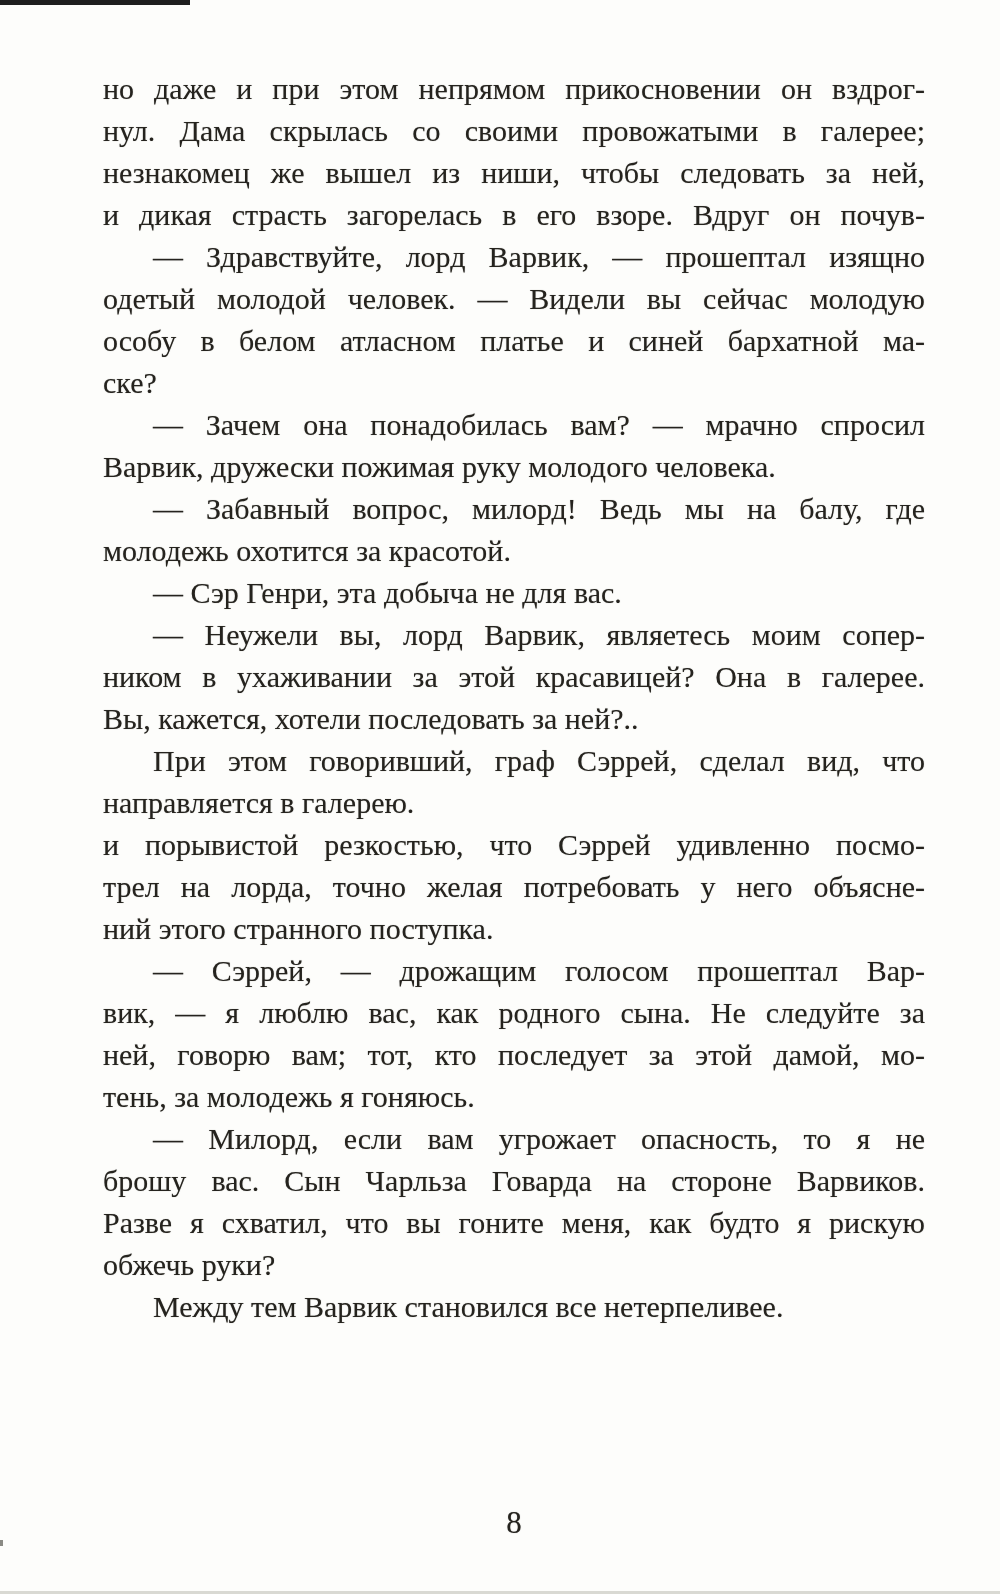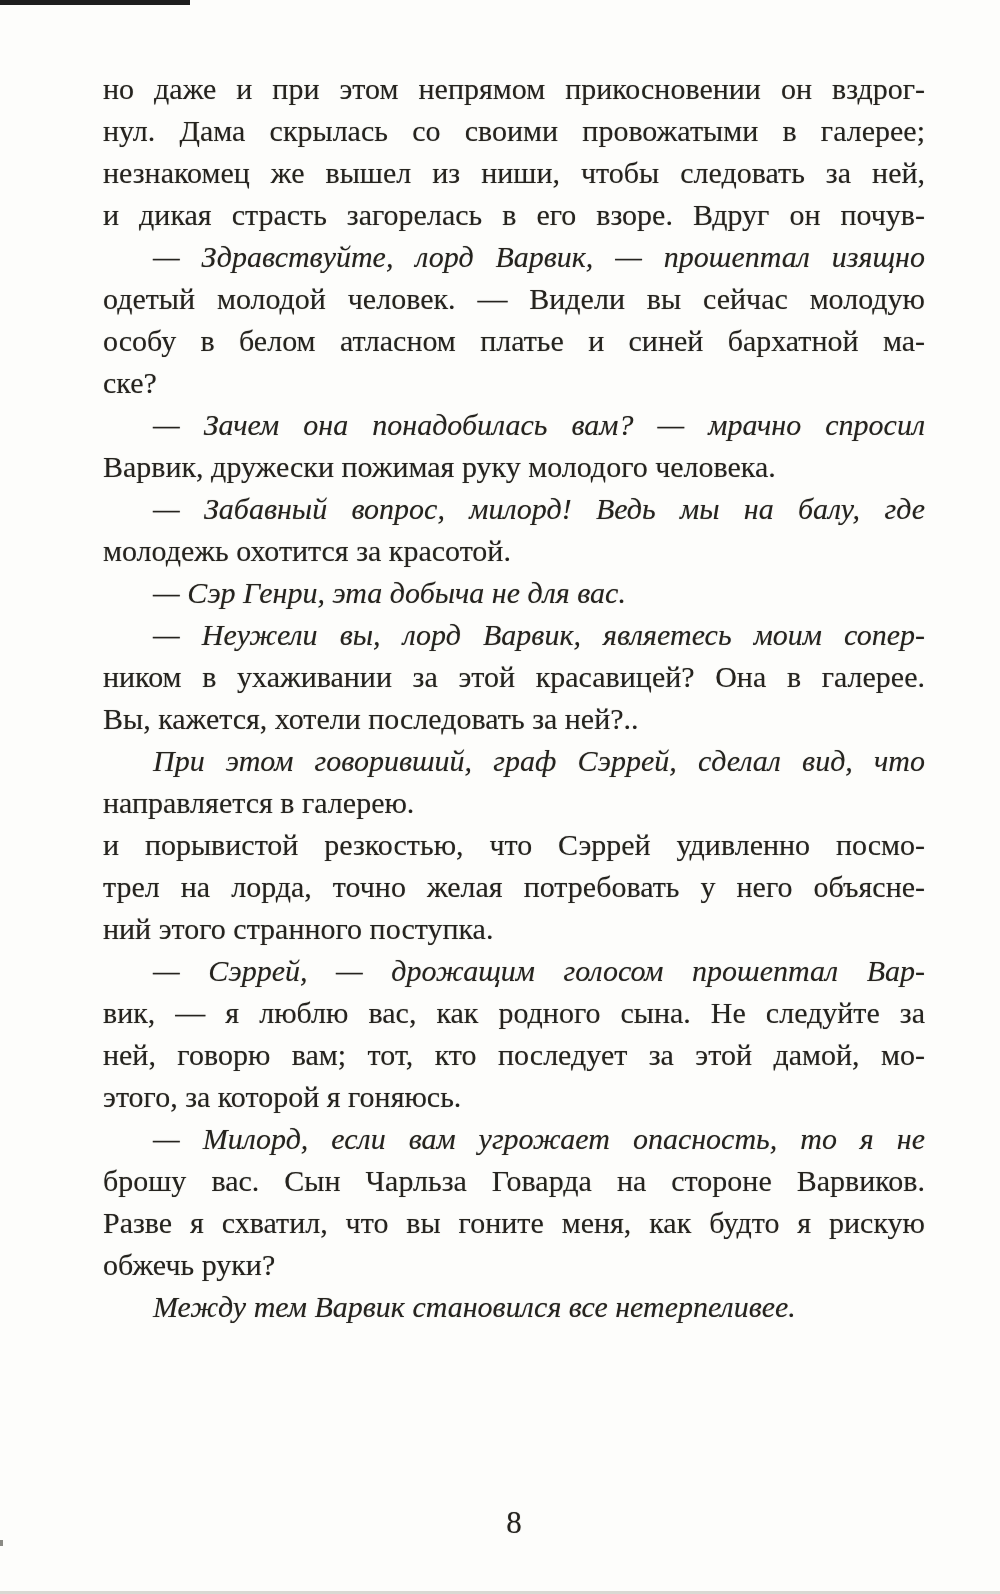--- a/index.html
+++ b/index.html
@@ -31,21 +31,21 @@
   }
   .line {
     height: 42px;
     line-height: 42px;
     text-align: justify;
     text-align-last: justify;
     white-space: normal;
     overflow: hidden;
   }
   .line.last { text-align-last: left; }
-  .line.indent { text-indent: 50px; font-style: italic; }
+  .line.indent { text-indent: 50px; }
   .page-number {
     position: absolute;
     left: 103px; top: 1502px;
     width: 822px;
     text-align: center;
     color: var(--ink);
     font-size: 31px;
     line-height: 42px;
     text-shadow: 0 0 1px rgba(30,28,24,0.38);
   }
@@ -108,21 +108,21 @@
       </div>
       <div class="paragraph">
         <div class="line">и порывистой резкостью, что Сэррей удивленно посмо-</div>
         <div class="line">трел на лорда, точно желая потребовать у него объясне-</div>
         <div class="line last">ний этого странного поступка.</div>
       </div>
       <div class="paragraph">
         <div class="line indent">— Сэррей, — дрожащим голосом прошептал Вар-</div>
         <div class="line">вик, — я люблю вас, как родного сына. Не следуйте за</div>
         <div class="line">ней, говорю вам; тот, кто последует за этой дамой, мо-</div>
-        <div class="line last">этого, за которой я гоняюсь.</div>
+        <div class="line last">тень, за молодежь я гоняюсь.</div>
       </div>
       <div class="paragraph">
         <div class="line indent">— Милорд, если вам угрожает опасность, то я не</div>
         <div class="line">брошу вас. Сын Чарльза Говарда на стороне Варвиков.</div>
         <div class="line">Разве я схватил, что вы гоните меня, как будто я рискую</div>
         <div class="line last">обжечь руки?</div>
       </div>
       <div class="paragraph">
         <div class="line last indent">Между тем Варвик становился все нетерпеливее.</div>
       </div>

